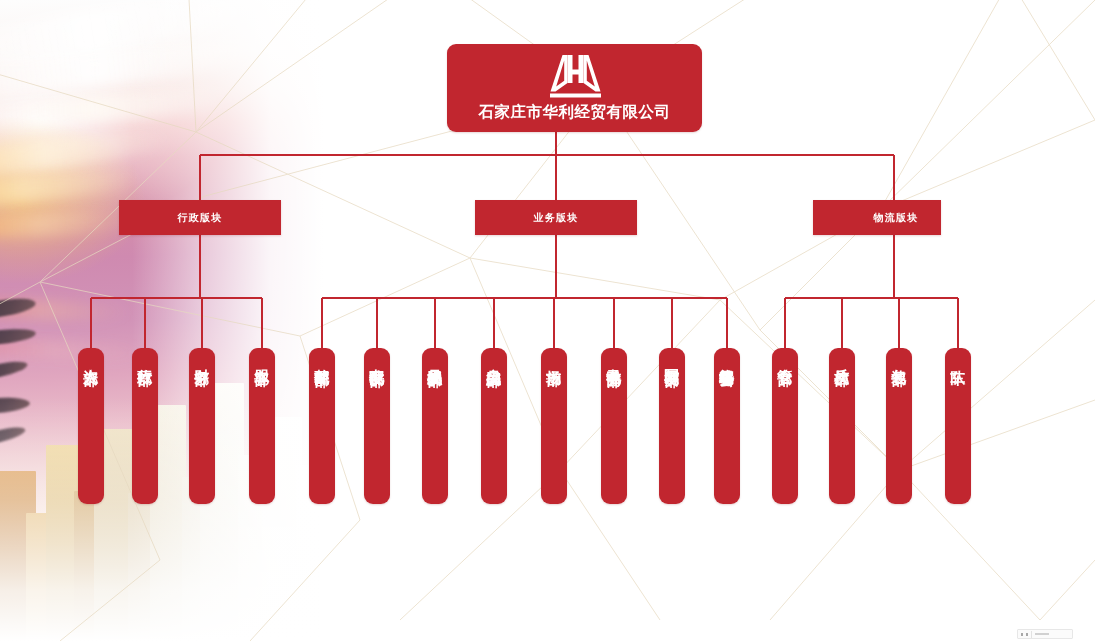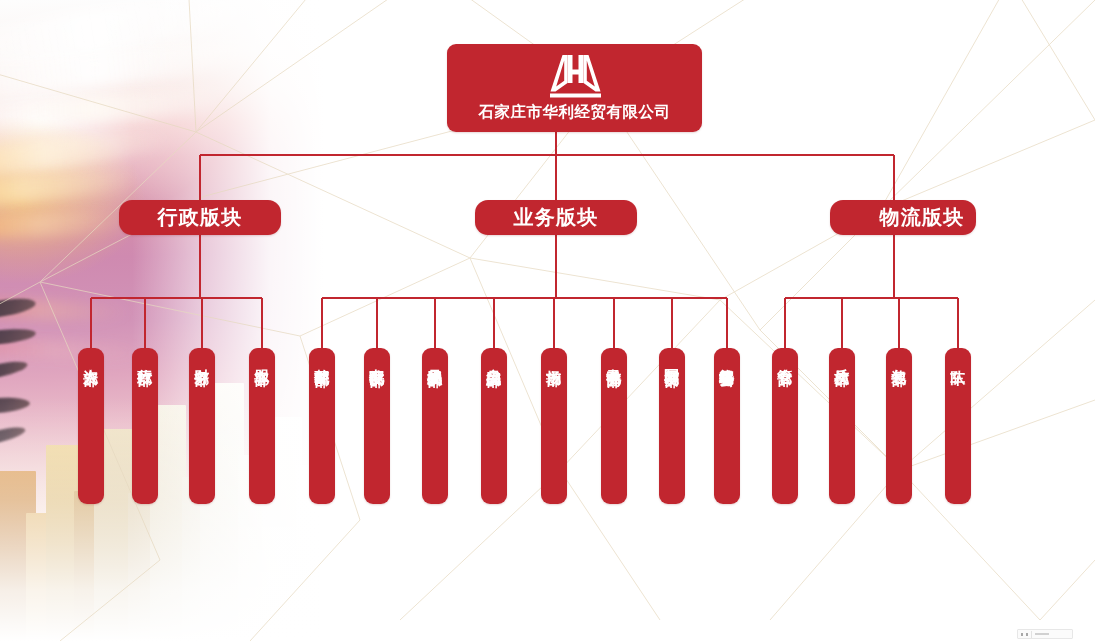--- a/index.html
+++ b/index.html
@@ -170,25 +170,25 @@
     letter-spacing: .5px;
     line-height: 1;
     margin-top: 5px;
     white-space: nowrap;
   }
 
   
   .node-div {
     top: 200px;
     height: 35px;
-    border-radius: 13px;
+    border-radius: 0;
     display: flex;
     align-items: center;
     justify-content: center;
-    font-size: 20px;
+    font-size: 10px;
     font-weight: 700;
     letter-spacing: 1.2px;
   }
 
   
   .node-leaf {
     top: 348px;
     width: 26px;
     height: 156px;
     border-radius: 9px;
@@ -368,21 +368,21 @@
       </svg>
       <div class="root-title">石家庄市华利经贸有限公司</div>
     </div>
 
     <div class="node node-div" style="left:119px;width:162px;">
       <span>行政版块</span>
     </div>
     <div class="node node-div" style="left:475px;width:162px;">
       <span>业务版块</span>
     </div>
-    <div class="node node-div" style="left:830px;width:146px;padding-left:38px;">
+    <div class="node node-div" style="left:813px;width:128px;padding-left:38px;">
       <span>物流版块</span>
     </div>
 
     <div class="node node-leaf" style="left:78px;">
       <span class="leaf-text">人资部</span>
     </div>
     <div class="node node-leaf" style="left:132px;">
       <span class="leaf-text">行政部</span>
     </div>
     <div class="node node-leaf" style="left:189px;">

